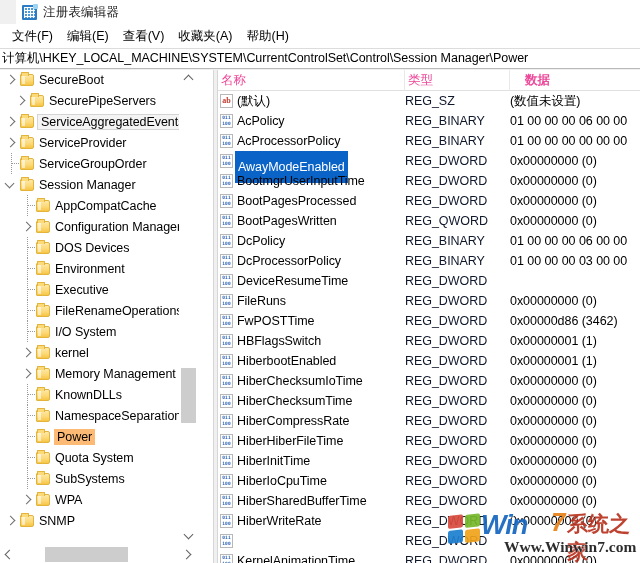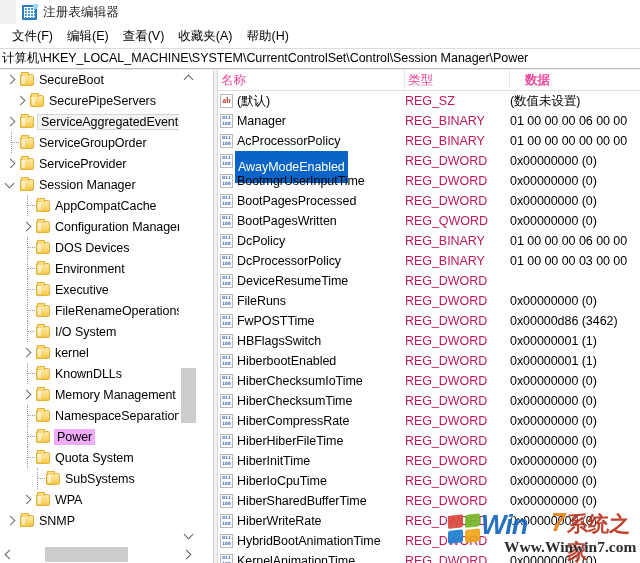--- a/index.html
+++ b/index.html
@@ -116,21 +116,21 @@
     width: 6px; height: 3px;
     background: #fcd979; border: 1px solid #e3b43c; border-bottom: none;
     border-radius: 1px 1px 0 0;
   }
   .folder::after {
     content: ""; position: absolute; left: 1px; top: 1px;
     width: 3px; height: 8px;
     background: rgba(255,255,255,.55);
   }
   .tlabel { font-size: 12.5px; color: #000000; letter-spacing: -0.05px; }
-  .tnode.sel .tlabel { background: #f0abfc; padding: 1px 3px; margin-left: -1px; }
+  .tnode.sel .tlabel { background: #fdba74; padding: 1px 3px; margin-left: -1px; }
   .tnode.hov .tlabel {
     background: #f4f4f4; border: 1px solid #d4d4d4;
     padding: 0 3px; margin-left: -2px;
   }
 
   
   .tv-sb {
     position: absolute; right: 17px; top: 0; width: 17px; height: 474px;
     background: #ffffff; border-left: 1px solid #ffffff;
   }
@@ -232,21 +232,21 @@
     text-align: center; font-weight: bold;
   }
   .rname {
     position: absolute; left: 19px; top: 0; height: 20px;
     display: flex; align-items: center;
     font-size: 12.5px; color: #000000; letter-spacing: -0.05px;
   }
   .rtype {
     position: absolute; left: 187px; top: 0; height: 20px;
     display: flex; align-items: center;
-    font-size: 12.5px; color: #be185d; letter-spacing: -0.05px;
+    font-size: 12.5px; color: #0f172a; letter-spacing: -0.05px;
   }
   .rdata {
     position: absolute; left: 292px; top: 0; height: 20px;
     display: flex; align-items: center;
     font-size: 12.5px; color: #000000; letter-spacing: -0.05px;
   }
   .row.sel .rname {
     background: #0a64c8; color: #ffffff; padding: 16px 3px; left: 17px;
   }
 
@@ -337,34 +337,34 @@
             </div>
             <div class="tnode hov" style="padding-left: 4px;">
               <div class="tw">
                 <span class="chev"></span>
               </div>
               <div class="folder"></div>
               <span class="tlabel">ServiceAggregatedEvents</span>
             </div>
             <div class="tnode" style="padding-left: 4px;">
               <div class="tw">
+                <span class="chev"></span>
+              </div>
+              <div class="folder"></div>
+              <span class="tlabel">ServiceProvider</span>
+            </div>
+            <div class="tnode" style="padding-left: 4px;">
+              <div class="tw">
                 <span class="elbow"></span>
               </div>
               <div class="folder"></div>
               <span class="tlabel">ServiceGroupOrder</span>
             </div>
             <div class="tnode" style="padding-left: 4px;">
               <div class="tw">
-                <span class="chev"></span>
-              </div>
-              <div class="folder"></div>
-              <span class="tlabel">ServiceProvider</span>
-            </div>
-            <div class="tnode" style="padding-left: 4px;">
-              <div class="tw">
                 <span class="chev open"></span>
               </div>
               <div class="folder"></div>
               <span class="tlabel">Session Manager</span>
             </div>
             <div class="tnode" style="padding-left: 20px;">
               <div class="tw">
                 <span class="elbow"></span>
               </div>
               <div class="folder"></div>
@@ -414,54 +414,54 @@
             </div>
             <div class="tnode" style="padding-left: 20px;">
               <div class="tw">
                 <span class="chev"></span>
               </div>
               <div class="folder"></div>
               <span class="tlabel">kernel</span>
             </div>
             <div class="tnode" style="padding-left: 20px;">
               <div class="tw">
+                <span class="chev"></span>
+              </div>
+              <div class="folder"></div>
+              <span class="tlabel">Memory Management</span>
+            </div>
+            <div class="tnode" style="padding-left: 20px;">
+              <div class="tw">
                 <span class="elbow"></span>
               </div>
               <div class="folder"></div>
               <span class="tlabel">KnownDLLs</span>
             </div>
             <div class="tnode" style="padding-left: 20px;">
               <div class="tw">
-                <span class="chev"></span>
-              </div>
-              <div class="folder"></div>
-              <span class="tlabel">Memory Management</span>
-            </div>
-            <div class="tnode" style="padding-left: 20px;">
-              <div class="tw">
                 <span class="elbow"></span>
               </div>
               <div class="folder"></div>
               <span class="tlabel">NamespaceSeparation</span>
             </div>
             <div class="tnode sel" style="padding-left: 20px;">
               <div class="tw">
                 <span class="elbow"></span>
               </div>
               <div class="folder"></div>
               <span class="tlabel">Power</span>
             </div>
             <div class="tnode" style="padding-left: 20px;">
               <div class="tw">
                 <span class="elbow"></span>
               </div>
               <div class="folder"></div>
               <span class="tlabel">Quota System</span>
             </div>
-            <div class="tnode" style="padding-left: 20px; margin-left: 10px;">
+            <div class="tnode" style="padding-left: 20px;">
               <div class="tw">
                 <span class="elbow"></span>
               </div>
               <div class="folder"></div>
               <span class="tlabel">SubSystems</span>
             </div>
             <div class="tnode" style="padding-left: 20px;">
               <div class="tw">
                 <span class="chev"></span>
               </div>
@@ -502,21 +502,21 @@
       </div>
       <div class="rows" id="rows">
           <div class="row">
             <span class="ricon str"></span>
             <span class="rname">(默认)</span>
             <span class="rtype">REG_SZ</span>
             <span class="rdata">(数值未设置)</span>
           </div>
           <div class="row">
             <span class="ricon bin"></span>
-            <span class="rname">Manager</span>
+            <span class="rname">AcPolicy</span>
             <span class="rtype">REG_BINARY</span>
             <span class="rdata">01 00 00 00 06 00 00</span>
           </div>
           <div class="row">
             <span class="ricon bin"></span>
             <span class="rname">AcProcessorPolicy</span>
             <span class="rtype">REG_BINARY</span>
             <span class="rdata">01 00 00 00 00 00 00</span>
           </div>
           <div class="row sel">
@@ -627,21 +627,20 @@
             <span class="rdata">0x00000000 (0)</span>
           </div>
           <div class="row">
             <span class="ricon bin"></span>
             <span class="rname">HiberWriteRate</span>
             <span class="rtype">REG_DWORD</span>
             <span class="rdata">0x00000000 (0)</span>
           </div>
           <div class="row">
             <span class="ricon bin"></span>
-            <span class="rname">HybridBootAnimationTime</span>
             <span class="rtype">REG_DWORD</span>
           </div>
           <div class="row">
             <span class="ricon bin"></span>
             <span class="rname">KernelAnimationTime</span>
             <span class="rtype">REG_DWORD</span>
             <span class="rdata">0x00000000 (0)</span>
           </div>
         </div>
     </div>

